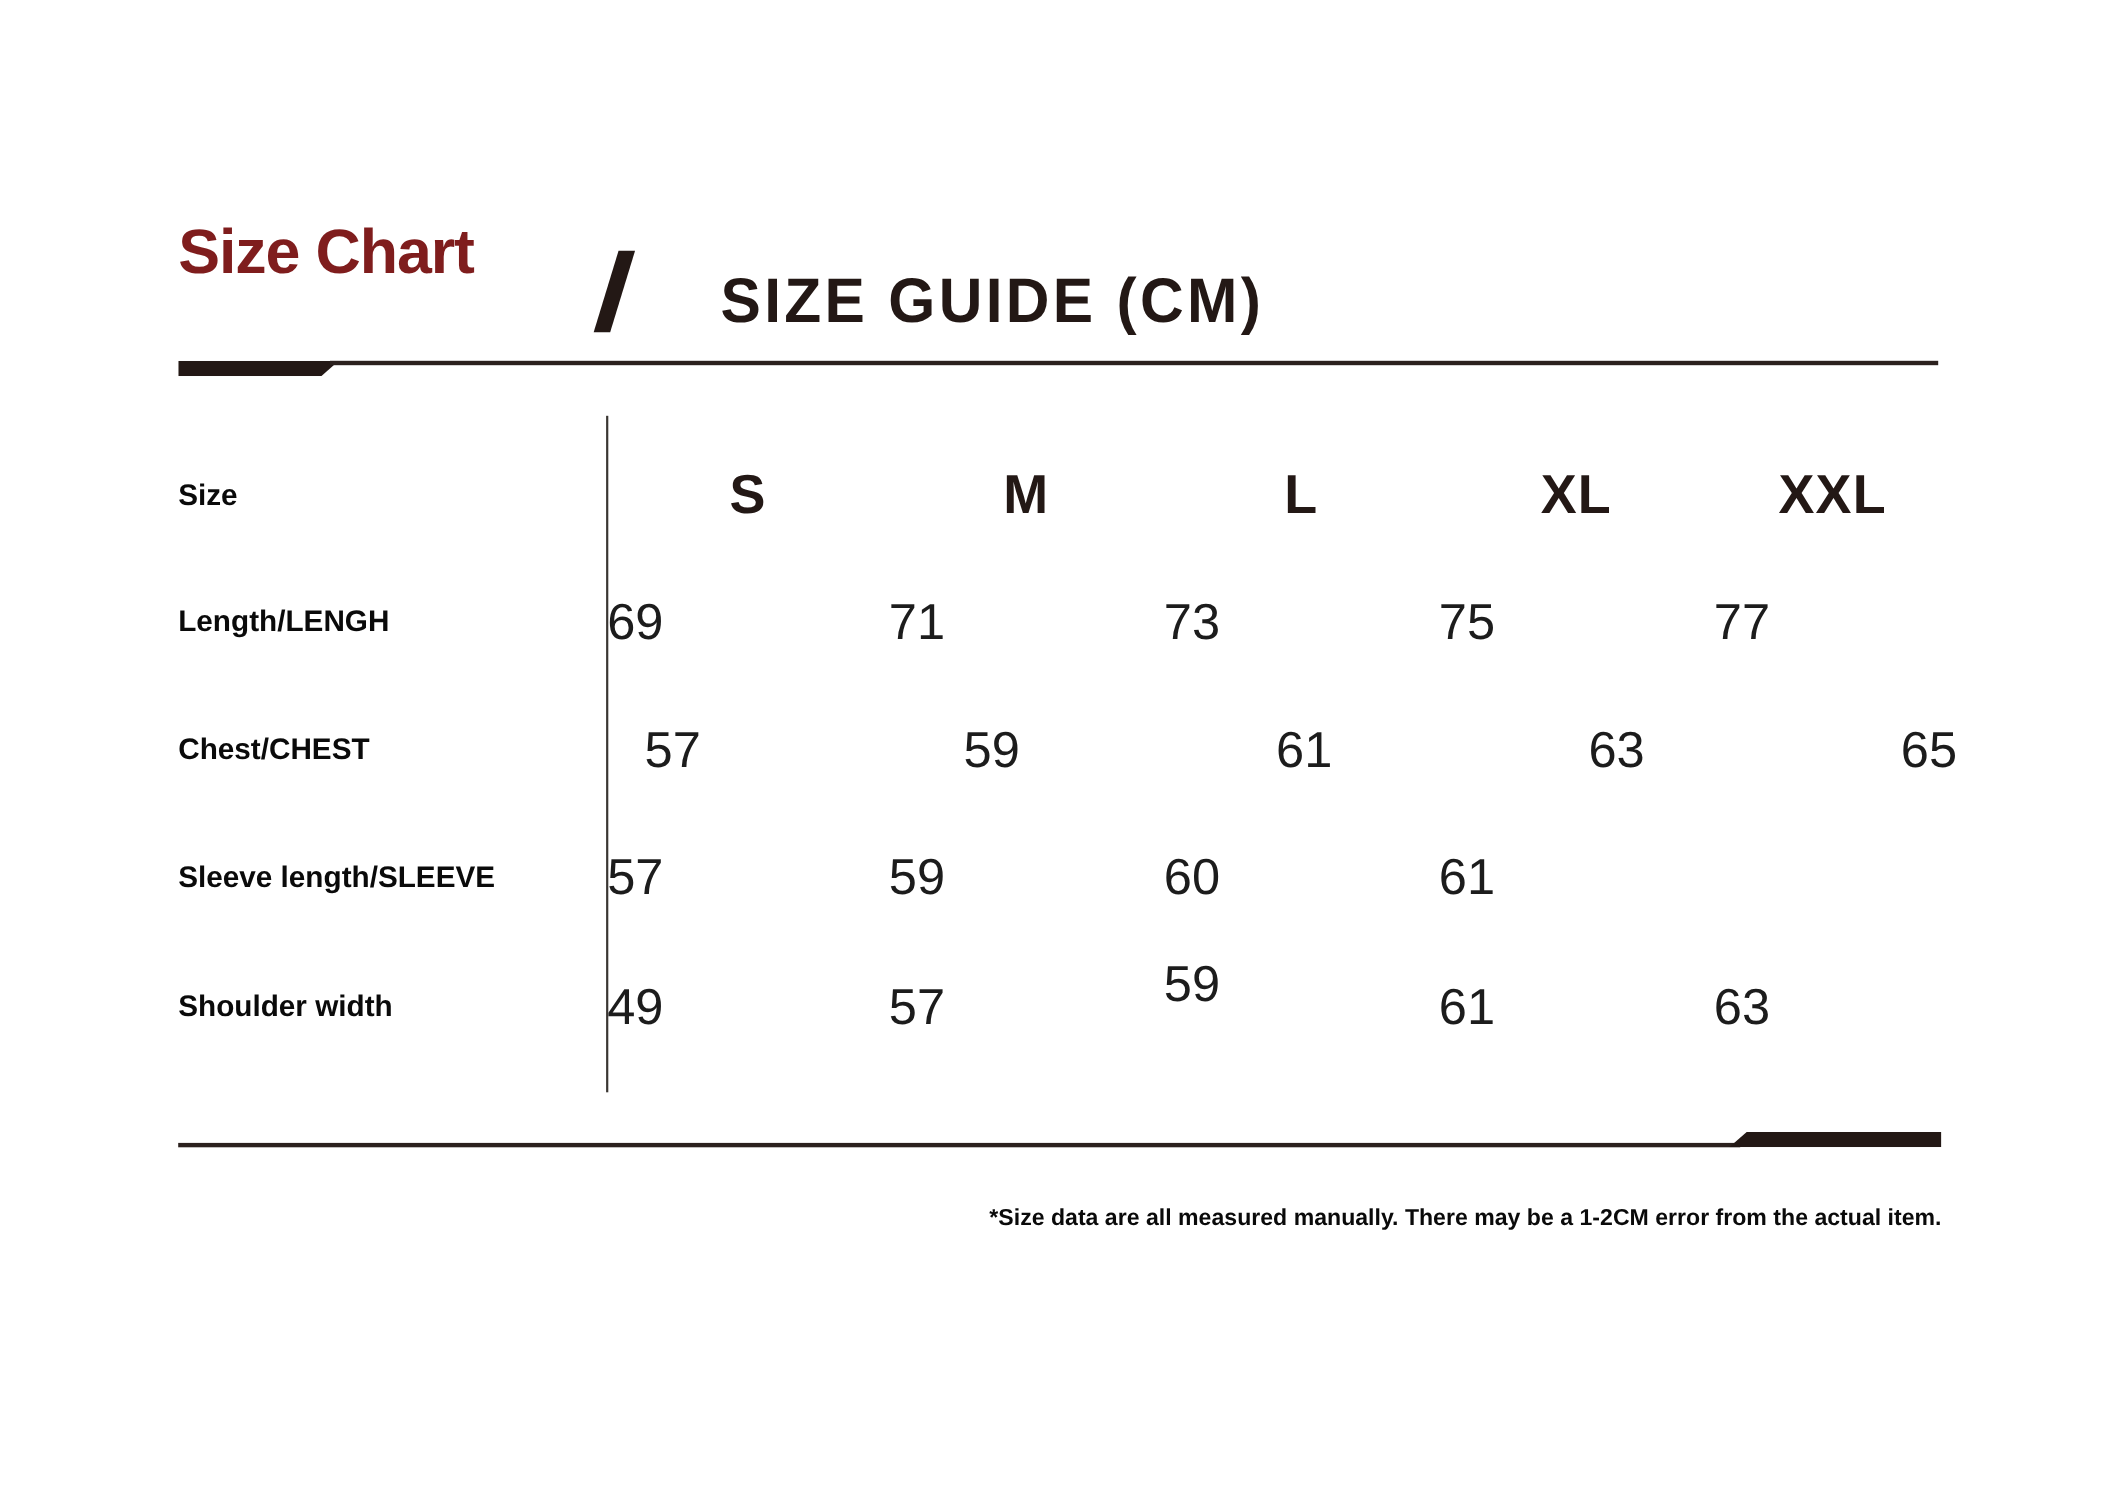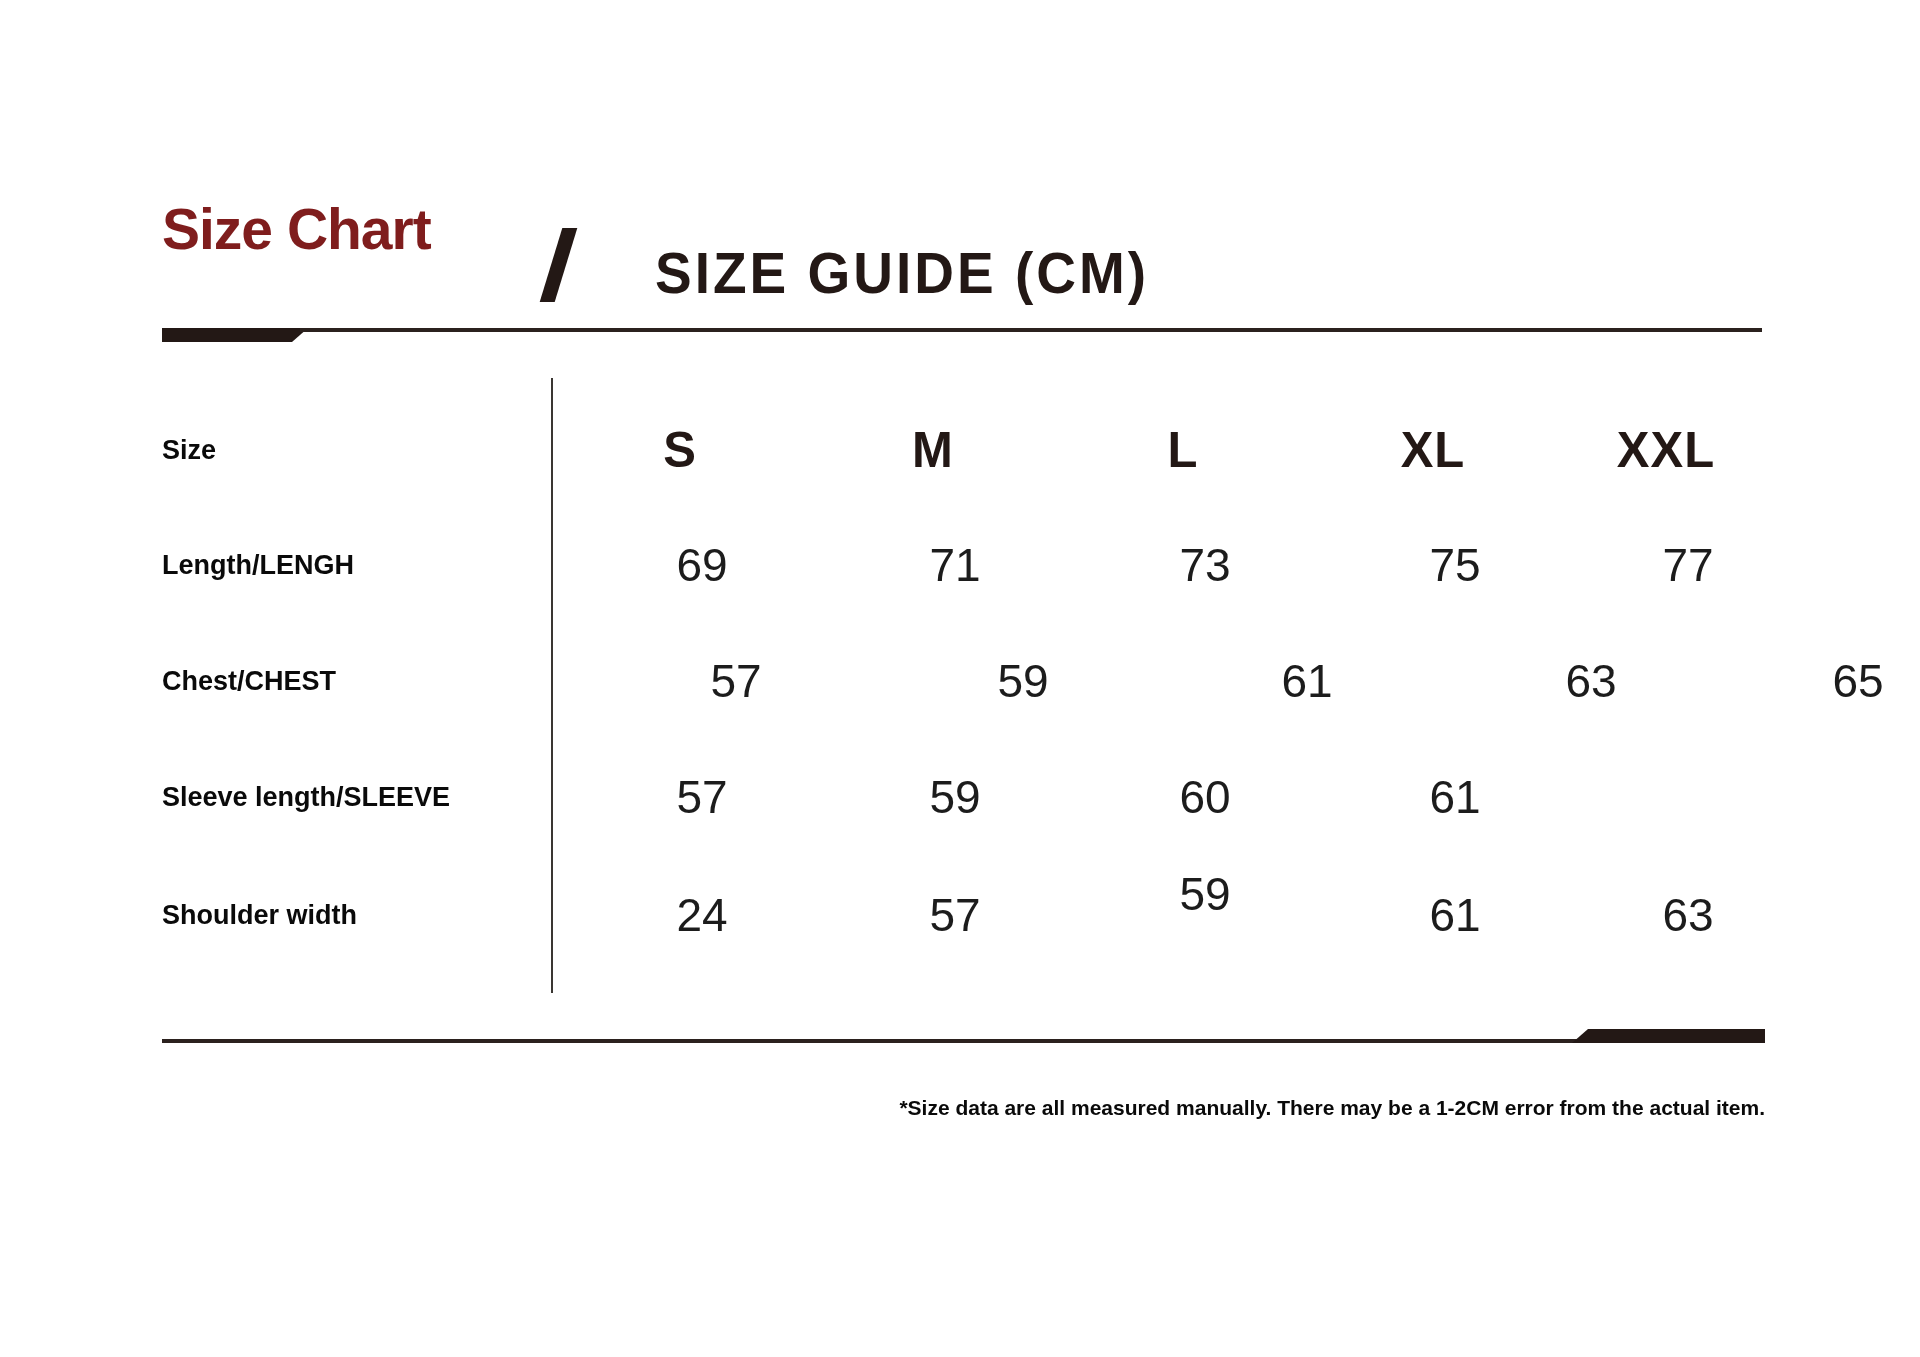--- a/index.html
+++ b/index.html
@@ -117,23 +117,21 @@
     font-weight: bold;
     letter-spacing: 1px;
     color: #231815;
     text-align: center;
     transform: scaleY(1.02);
   }
   .val {
     font-size: 46px;
     font-weight: 400;
     color: #1c1c1c;
-    text-align: center;
     letter-spacing: 0px;
-    padding-left: 44px;
   }
   .val.raised { position: relative; top: -21px; }
 
   
   .footnote {
     position: absolute;
     right: 155px;
     top: 1096px;
     font-size: 21px;
     font-weight: bold;
@@ -183,21 +181,21 @@
 <div class="t-row r2">
   <div class="row-label">Sleeve length/SLEEVE</div>
   <div class="val">57</div>
   <div class="val">59</div>
   <div class="val">60</div>
   <div class="val">61</div>
 </div>
 
 <div class="t-row r3">
   <div class="row-label">Shoulder width</div>
-  <div class="val">24</div>
+  <div class="val">49</div>
   <div class="val">57</div>
   <div class="val raised">59</div>
   <div class="val">61</div>
   <div class="val">63</div>
 </div>
 
 <div class="bottom-divider-thin"></div>
 <div class="bottom-divider-thick"></div>
 
 <div class="footnote">*Size data are all measured manually. There may be a 1-2CM error from the actual item.</div>

